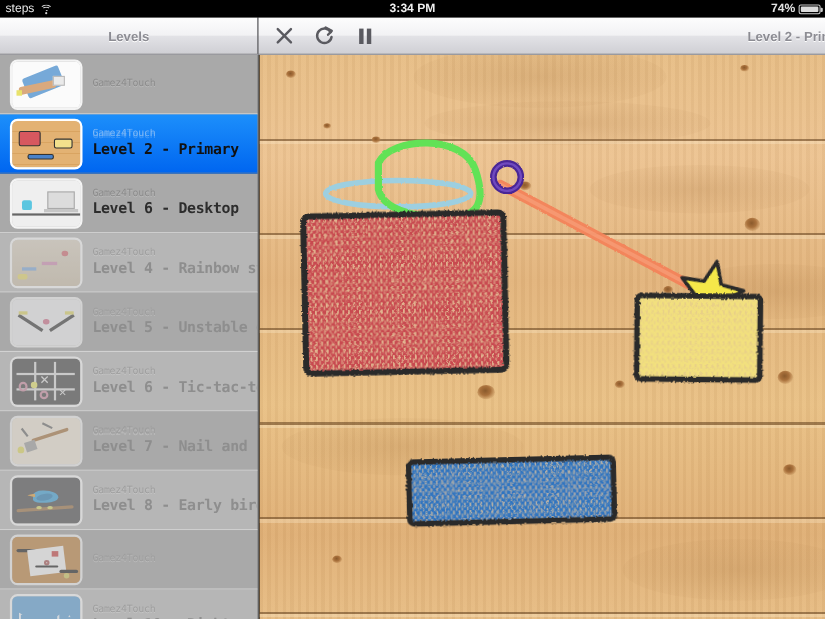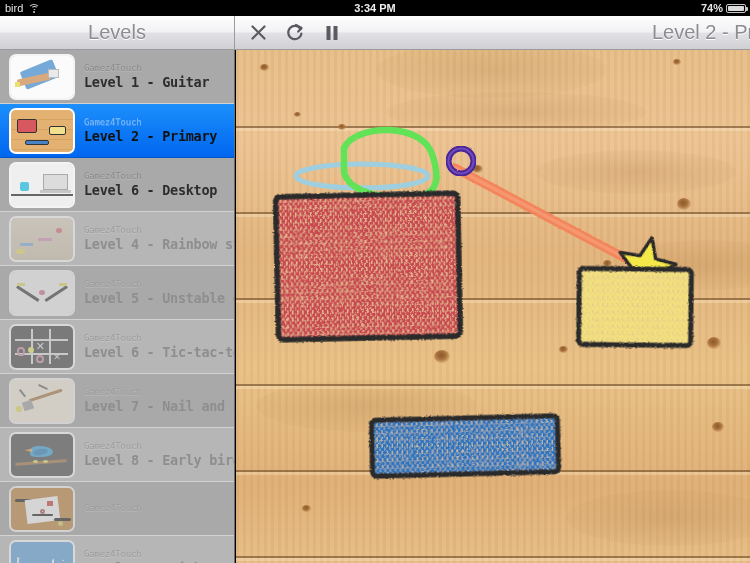--- a/index.html
+++ b/index.html
@@ -33,21 +33,21 @@
   .batt .nub{ position:absolute; right:-3px; top:2.5px; width:2px; height:4px; background:#c8c8c8; border-radius:0 1px 1px 0;}
 
   
   .navbar{
     position:absolute; top:16px; height:34px;
     background:linear-gradient(to bottom,#fdfdfd 0%,#f2f2f4 48%,#e2e2e6 52%,#cfcfd4 100%);
     border-bottom:1px solid #9a9a9f;
     display:flex; align-items:center;
   }
   .navbar .title{
-    font-size:20px; font-weight:normal; color:#8c8c93;
+    font-size:12px; font-weight:bold; color:#8c8c93;
     text-shadow:0 1px 0 #ffffff;
     white-space:nowrap;
   }
   #navLeft{ left:0; width:235px; justify-content:center; border-right:1px solid #9a9a9f; }
   #navRight{ left:235px; width:515px; }
 
   .tbtns{ display:flex; align-items:center; gap:17px; padding-left:13px; }
   .tbtn{ width:20px; height:22px; display:flex; align-items:center; justify-content:center; cursor:pointer; }
   .tbtn svg{ display:block; }
   #navRight .title{ position:absolute; left:235px; right:0; text-align:center; width:515px; }
@@ -192,21 +192,21 @@
   
   .ico{ stroke:#5a5a60; fill:none; stroke-width:2.2; stroke-linecap:round; }
 </style>
 </head>
 <body>
 
 <div id="app">
 
   <div class="statusbar">
     <div class="sb-left">
-      <span class="sb-carrier">bird</span>
+      <span class="sb-carrier">steps</span>
       <span class="wifi">
         <i></i>
           <i></i>
           <i></i>
           <i class="dot"></i>
       </span>
     </div>
     <div class="sb-center">3:34 PM</div>
     <div class="sb-right">
       <span class="sb-pct">74%</span>
@@ -254,21 +254,20 @@
         <div class="thumb">
           <div class="tnA">
             <div class="g1"></div>
             <div class="g2"></div>
             <div class="g3"></div>
             <div class="g4"></div>
           </div>
         </div>
         <div class="meta">
           <div class="sub">Gamez4Touch</div>
-          <div class="name">Level 1 - Guitar</div>
         </div>
       </div>
       <div class="row sel">
         <div class="thumb">
           <div class="tnB">
             <div class="red"></div>
             <div class="yel"></div>
             <div class="blu"></div>
           </div>
         </div>

